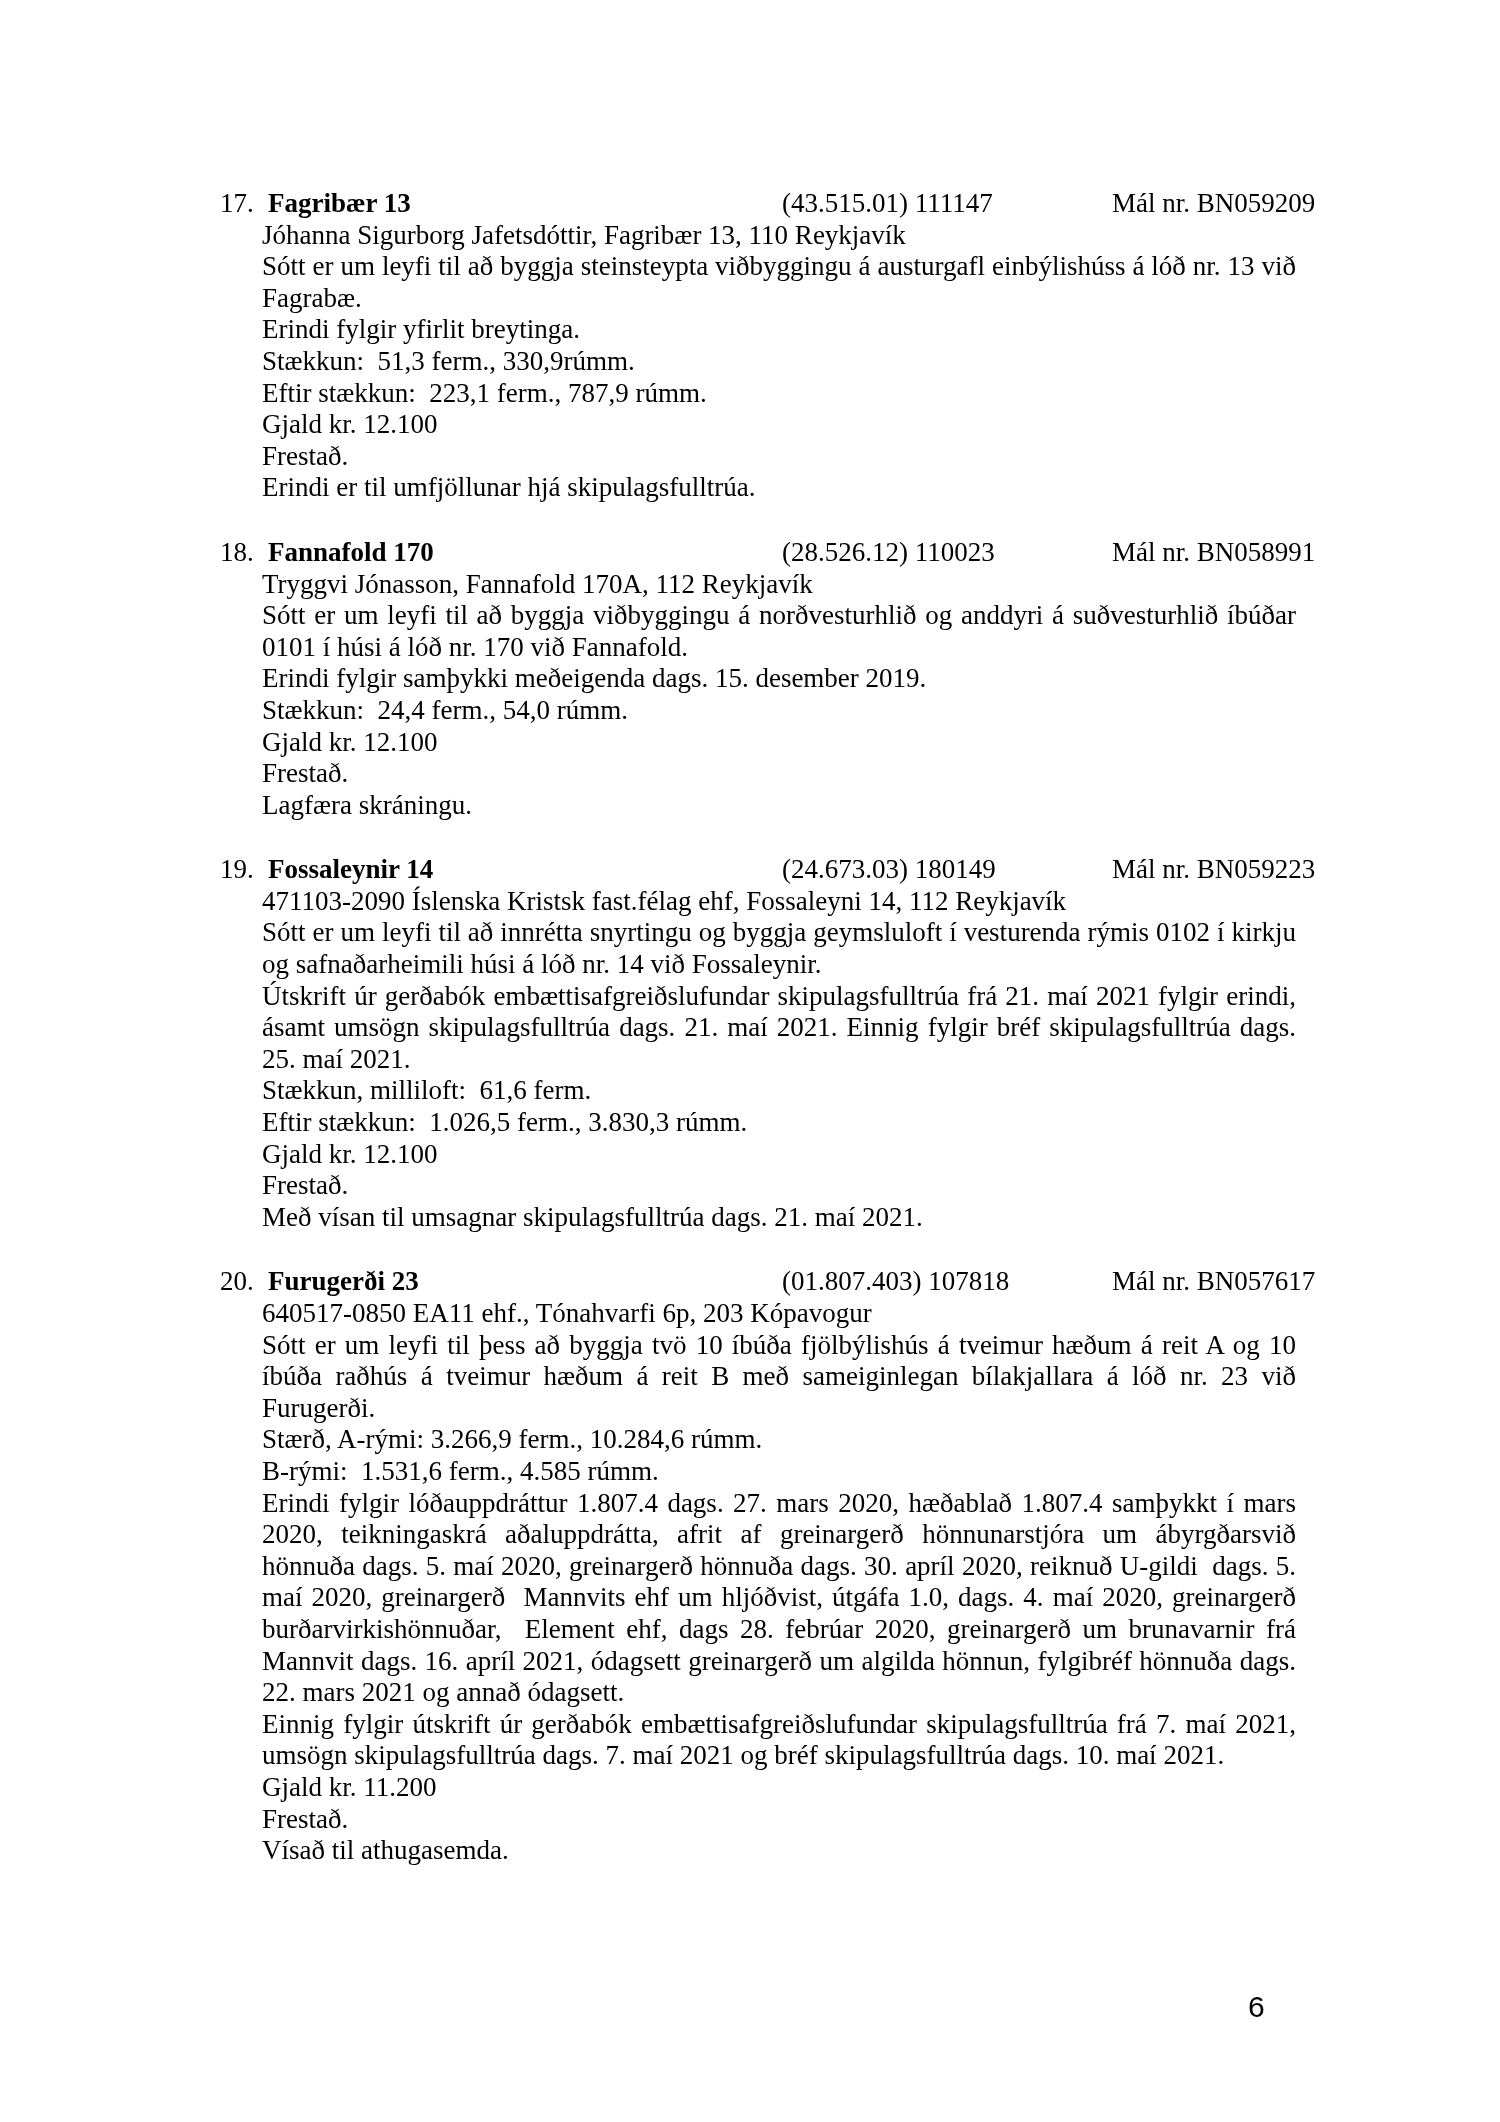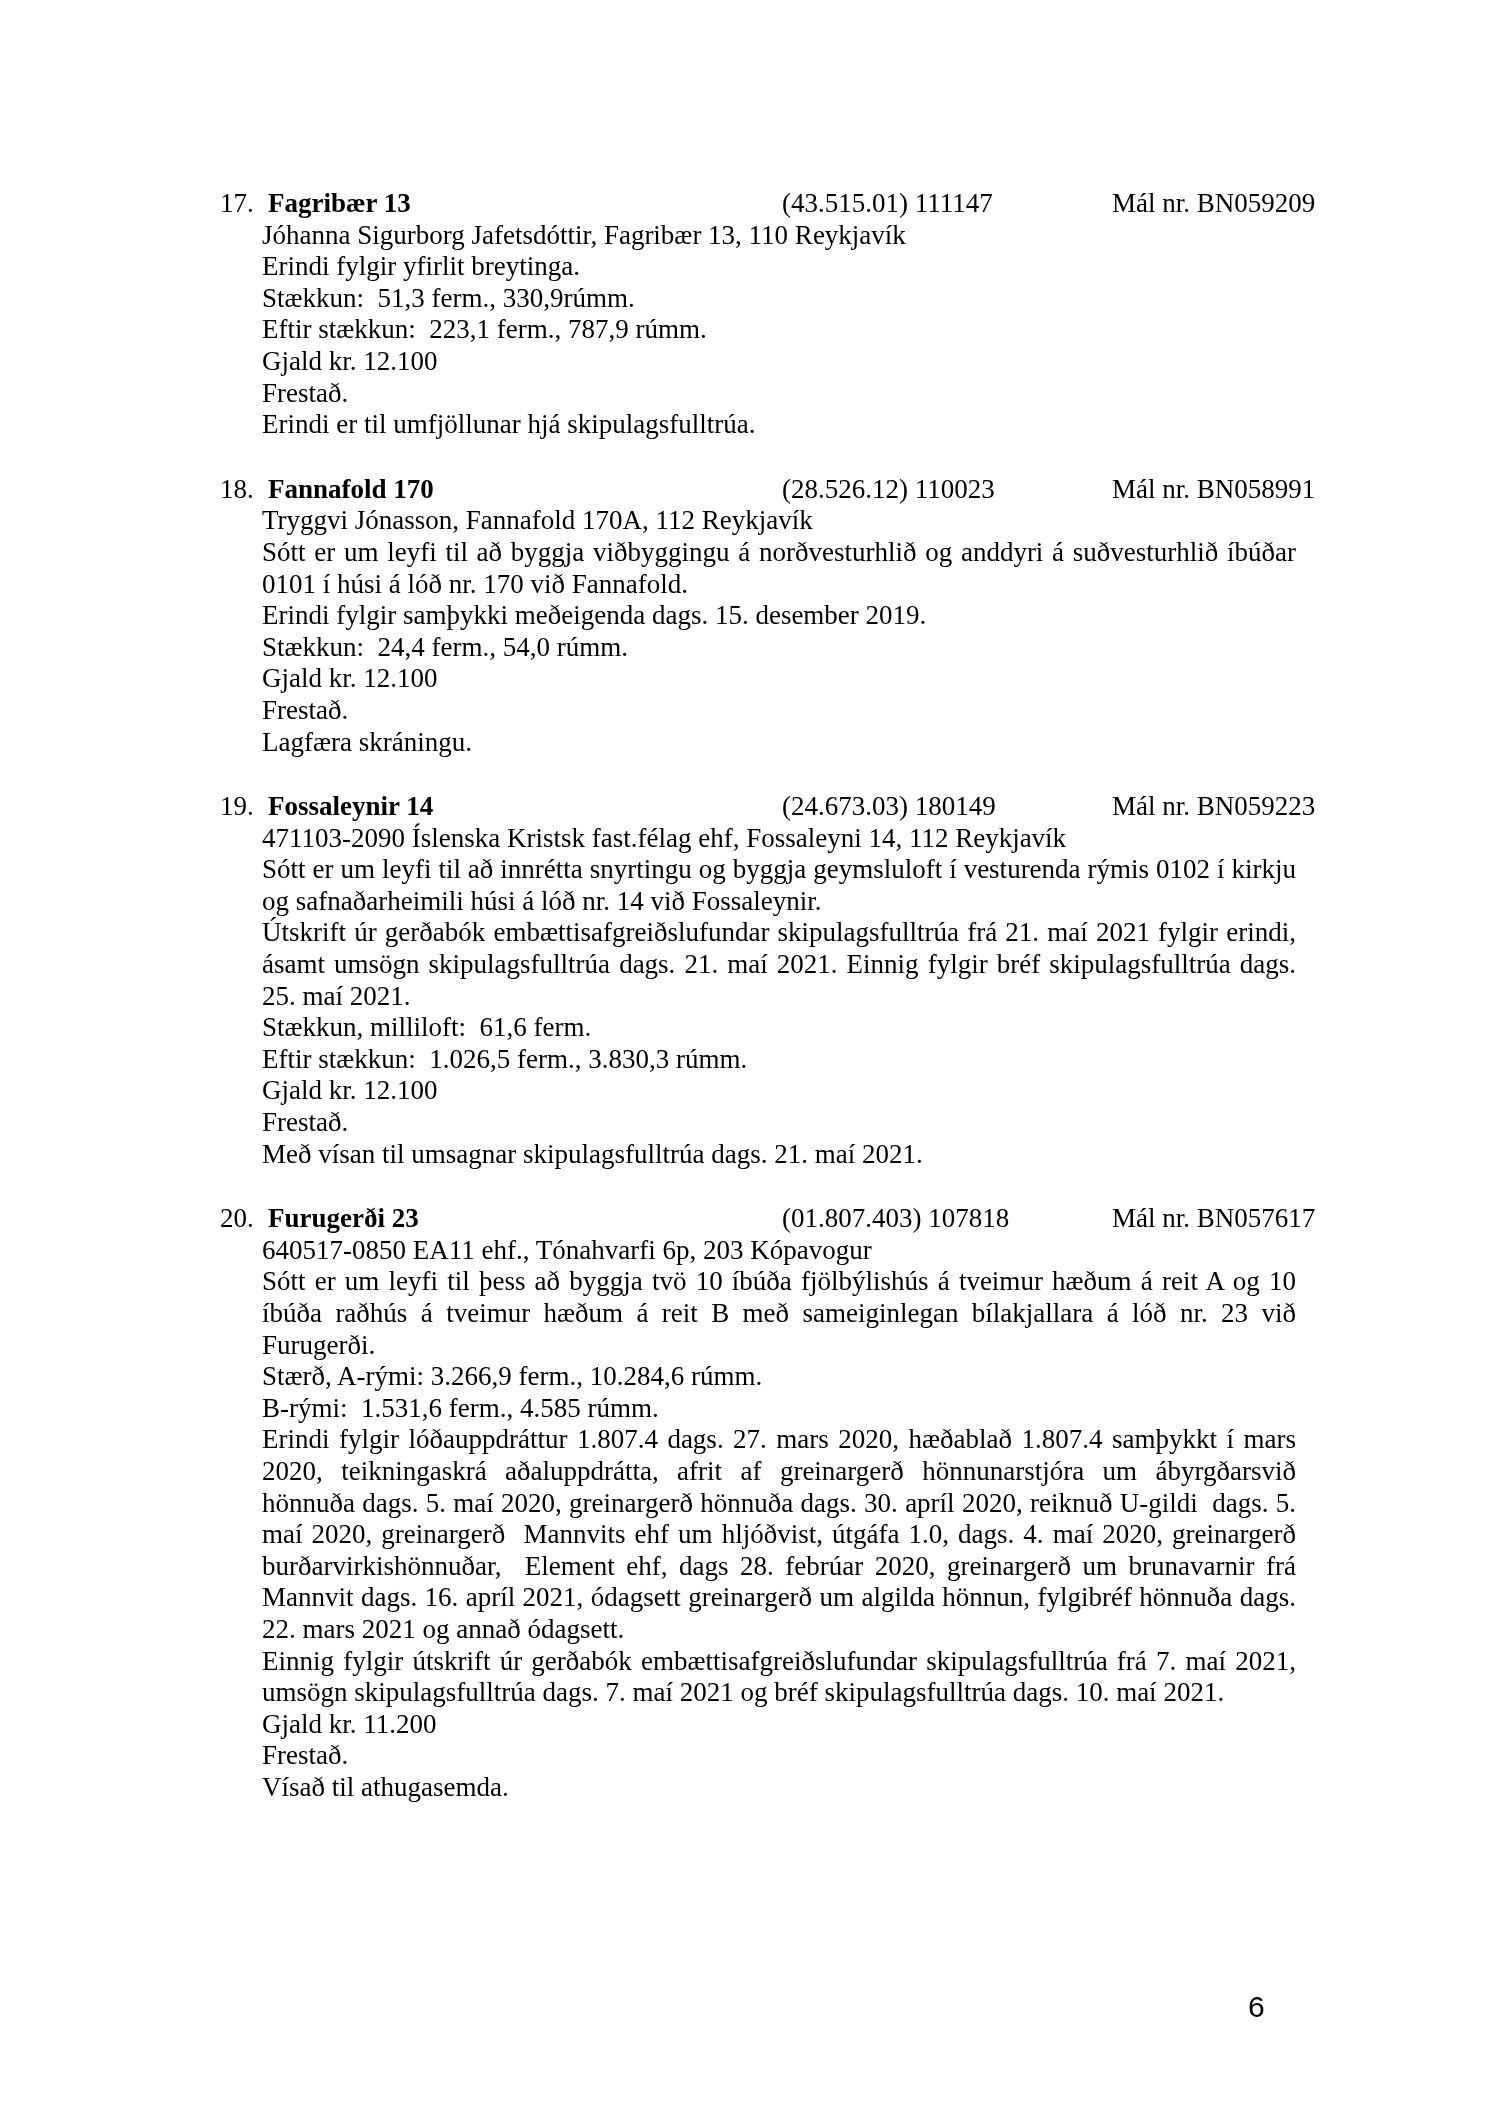--- a/index.html
+++ b/index.html
@@ -88,20 +88,21 @@
   <div class="content">
   <div class="item">
     <div class="item-header">
       <span class="item-number">17.</span><span class="item-title">Fagribær 13</span>
       <span class="item-ref">(43.515.01) 111147</span>
       <span class="item-case">Mál nr. BN059209</span>
     </div>
     <div class="item-body">
       <p class="owner-line">Jóhanna Sigurborg Jafetsdóttir, Fagribær 13, 110 Reykjavík</p>
       <div>
+            <p class="para justify">Sótt er um leyfi til að byggja steinsteypta viðbyggingu á austurgafl einbýlishúss á lóð nr. 13 við Fagrabæ.</p>
             <p class="para normal">Erindi fylgir yfirlit breytinga.</p>
             <p class="para normal">Stækkun:  51,3 ferm., 330,9rúmm.</p>
             <p class="para normal">Eftir stækkun:  223,1 ferm., 787,9 rúmm.</p>
             <p class="para normal">Gjald kr. 12.100</p>
             <p class="para italic">Frestað.</p>
             <p class="para italic">Erindi er til umfjöllunar hjá skipulagsfulltrúa.</p>
           </div>
     </div>
   </div>
 

